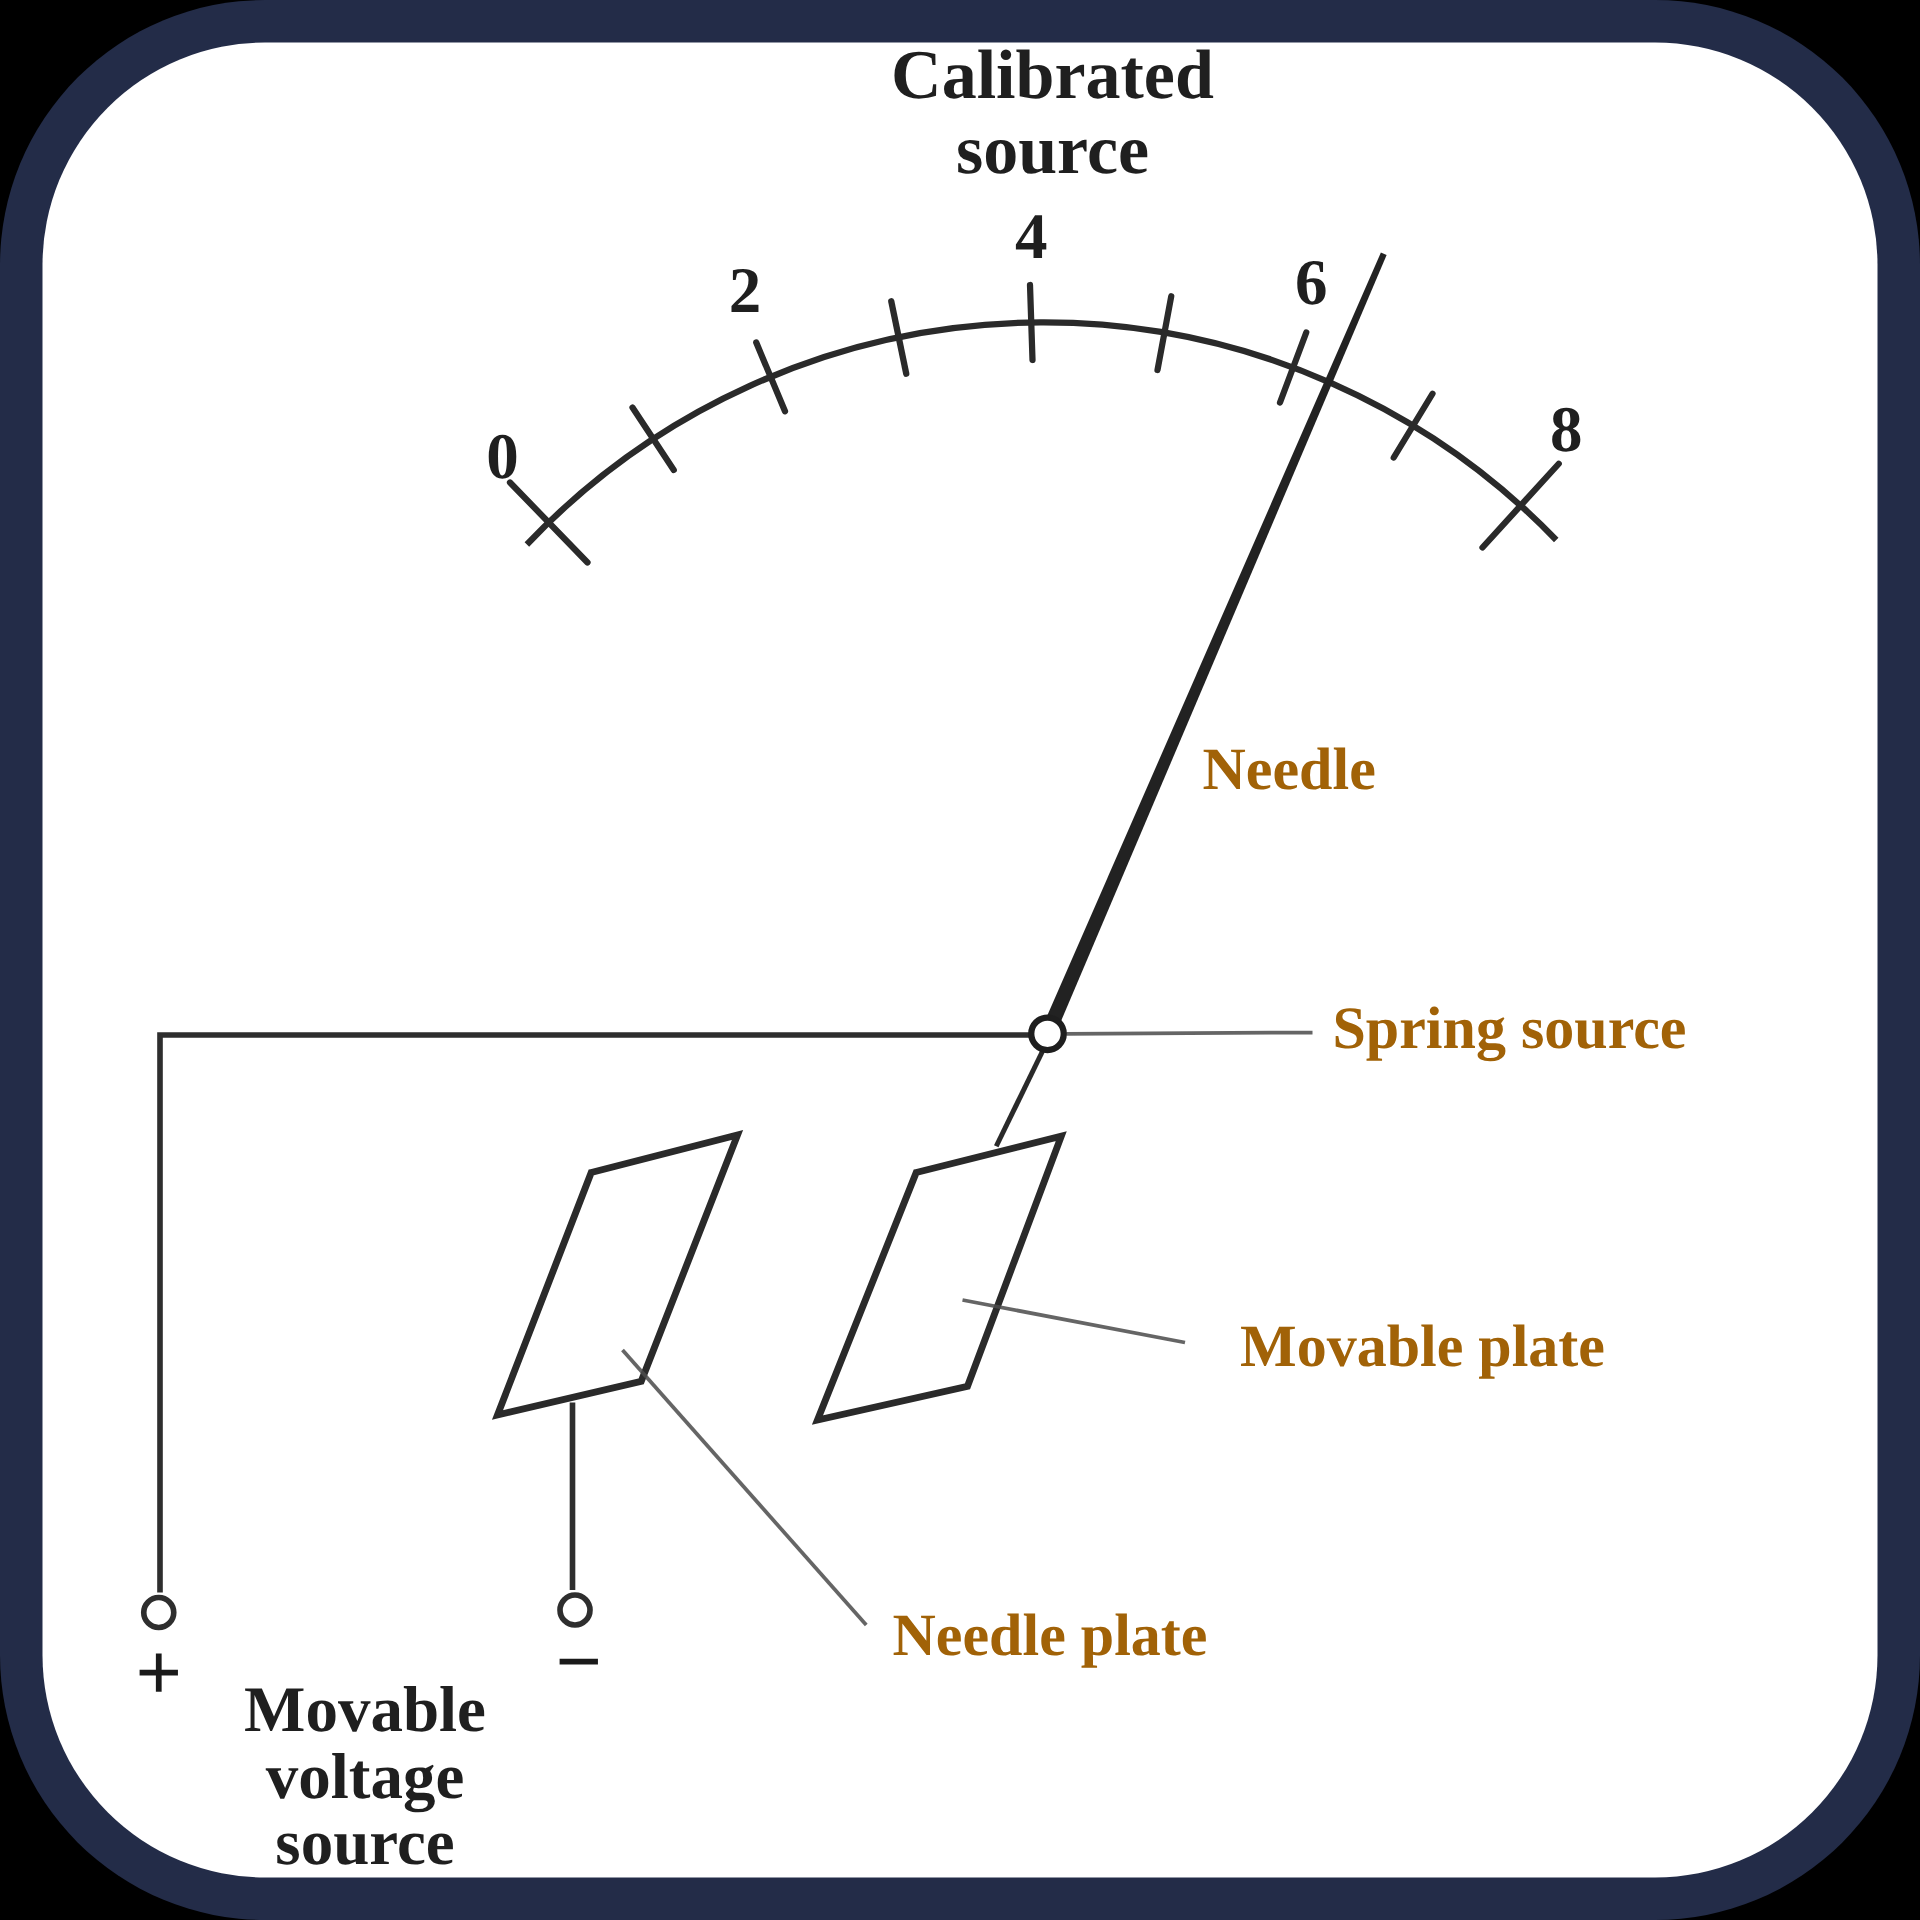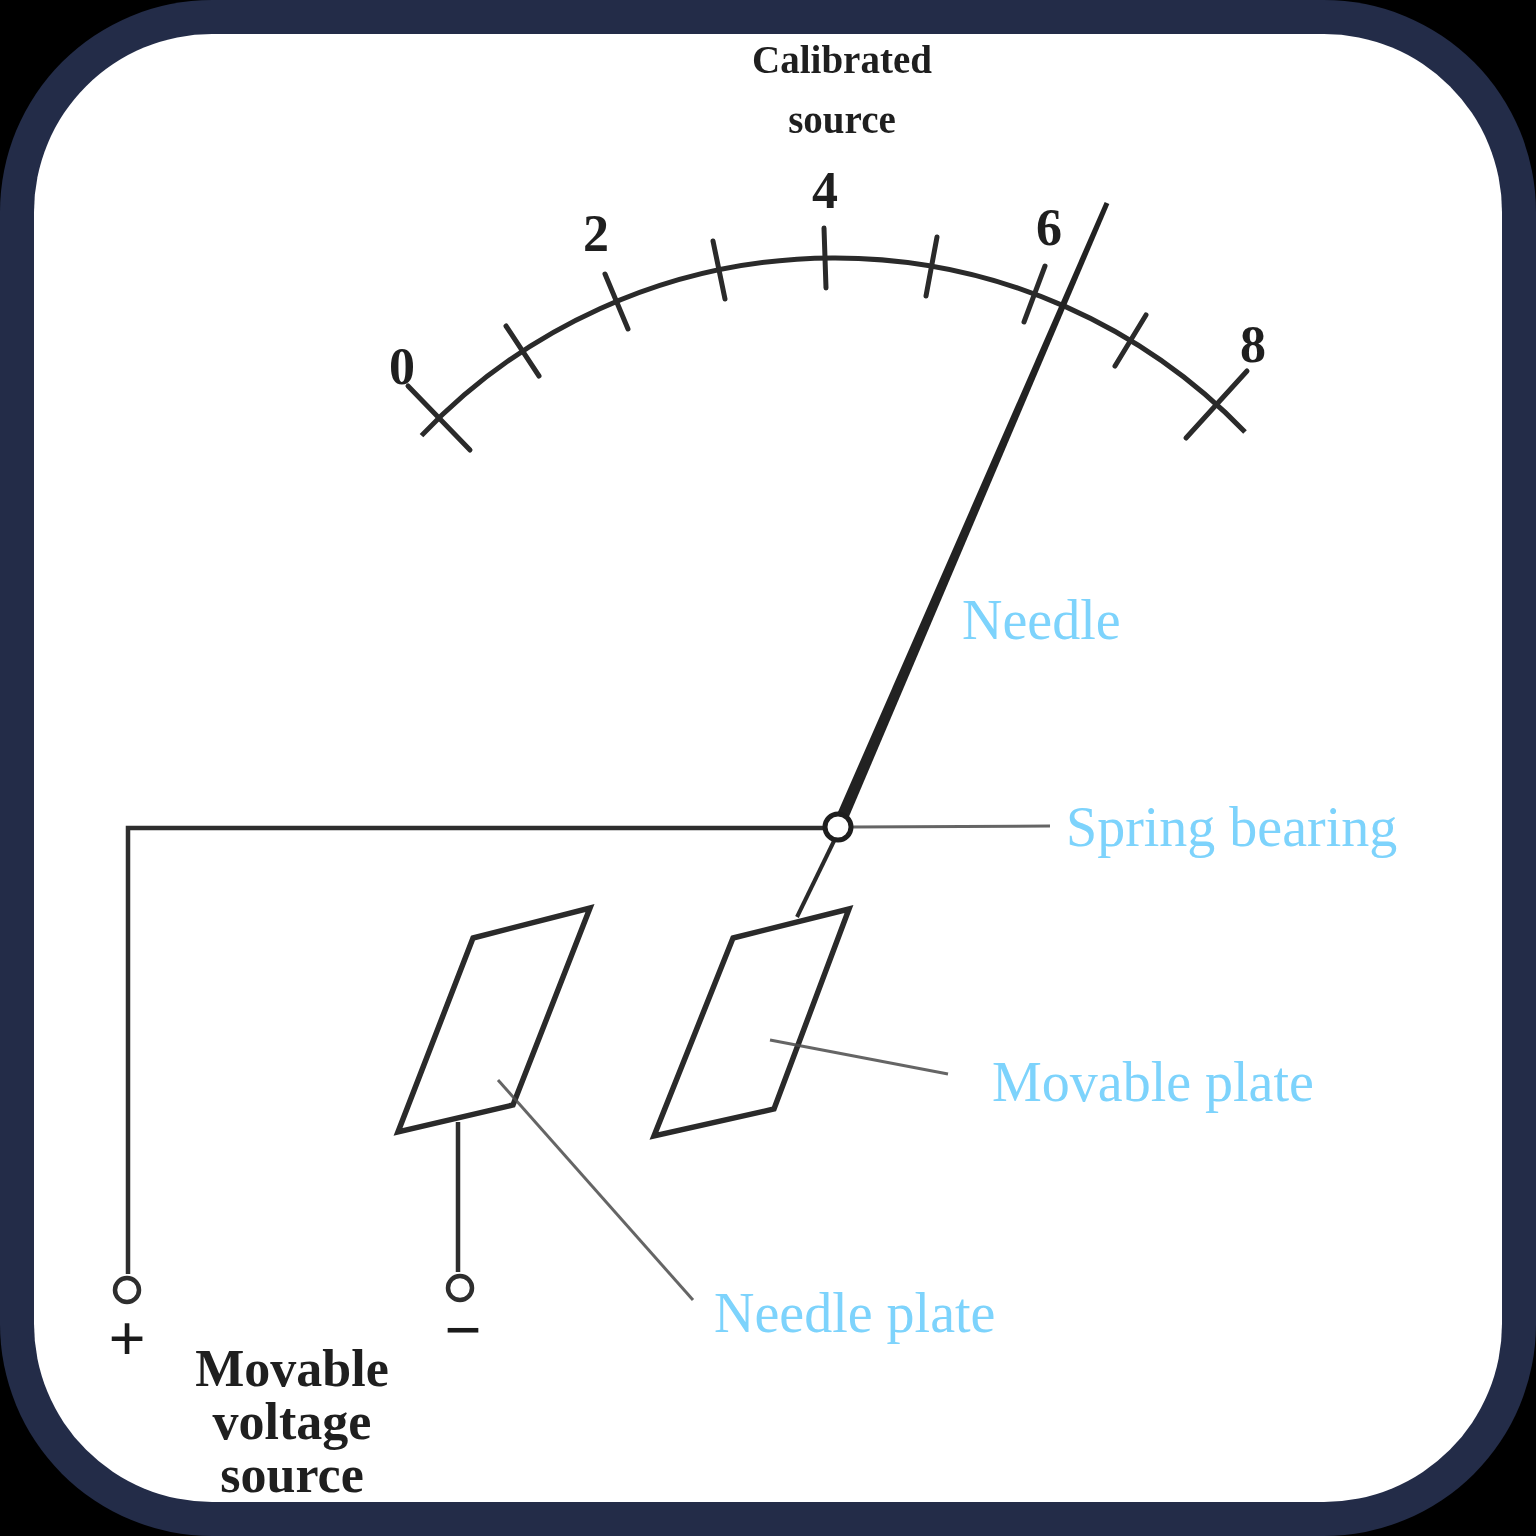--- a/index.html
+++ b/index.html
@@ -1,24 +1,24 @@
 <!DOCTYPE html>
 <html><head>
 <meta charset="utf-8">
 <style>
   html,body{margin:0;padding:0;background:#000;}
   .stage{position:relative;width:1536px;height:1536px;background:#000;overflow:hidden;
          font-family:"Liberation Serif","DejaVu Serif",serif;}
   .frame{position:absolute;inset:0;background:#232c48;border-radius:212px;}
   .panel{position:absolute;inset:34px;background:#ffffff;border-radius:178px;}
   .art{position:absolute;left:0;top:0;width:1536px;height:1536px;}
-  .lbl{position:absolute;color:#7dd3fc;font-weight:400;font-size:56px;line-height:1.02;white-space:nowrap;}
+  .lbl{position:absolute;color:#a16207;font-weight:700;font-size:48px;line-height:1.02;white-space:nowrap;}
   .num{position:absolute;color:#1f1f1f;font-weight:700;font-size:52px;transform:translate(-50%,-50%);}
   .title{position:absolute;left:842px;top:30px;transform:translateX(-50%);text-align:center;
-         color:#1f1f1f;font-weight:700;font-size:39px;line-height:60px;}
+         color:#1f1f1f;font-weight:700;font-size:56px;line-height:60px;}
   .src{position:absolute;left:292px;top:1342px;transform:translateX(-50%);text-align:center;
        color:#1f1f1f;font-weight:700;font-size:52px;line-height:53px;}
   .sign{position:absolute;color:#1a1a1a;font-weight:700;font-size:66px;transform:translate(-50%,-50%);line-height:1;}
 </style>
 </head>
 <body>
 
 <div class="stage">
   <div class="frame"></div>
   <div class="panel"></div>
@@ -68,21 +68,21 @@
     <div>source</div>
   </div>
 
   <div class="num" style="left:402px;top:366px;">0</div>
   <div class="num" style="left:596px;top:233px;">2</div>
   <div class="num" style="left:825px;top:190px;">4</div>
   <div class="num" style="left:1049px;top:227px;">6</div>
   <div class="num" style="left:1253px;top:344px;">8</div>
 
   <div class="lbl" style="left:962px;top:592px;">Needle</div>
-  <div class="lbl" style="left:1066px;top:799px;">Spring bearing</div>
+  <div class="lbl" style="left:1066px;top:799px;">Spring source</div>
   <div class="lbl" style="left:992px;top:1054px;">Movable plate</div>
   <div class="lbl" style="left:714px;top:1285px;">Needle plate</div>
 
   <div class="sign" style="left:127px;top:1339px;">+</div>
   <div class="sign" style="left:463px;top:1330px;">−</div>
 
   <div class="src">
     <div>Movable</div>
     <div>voltage</div>
     <div>source</div>

